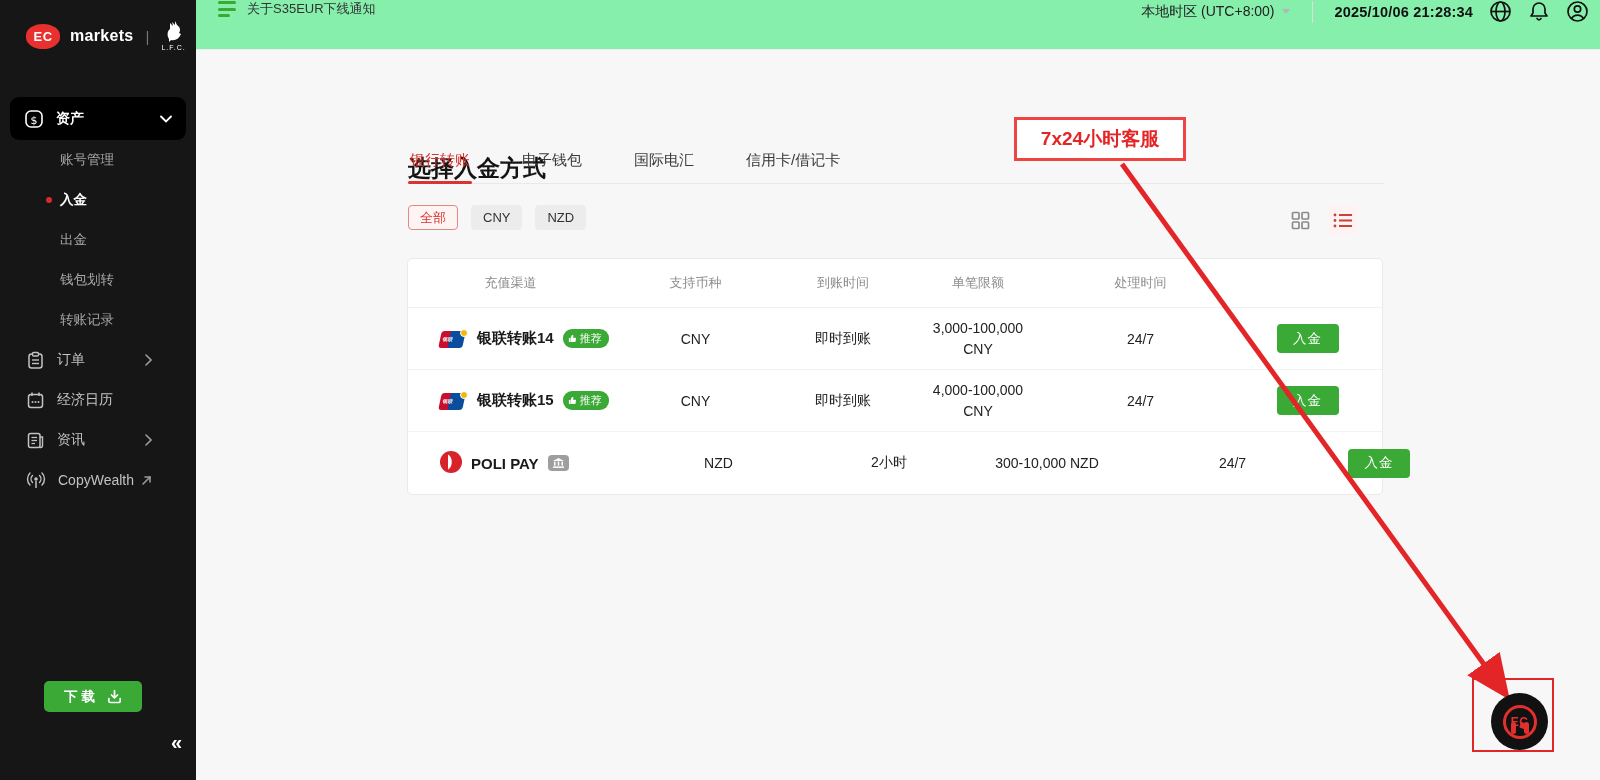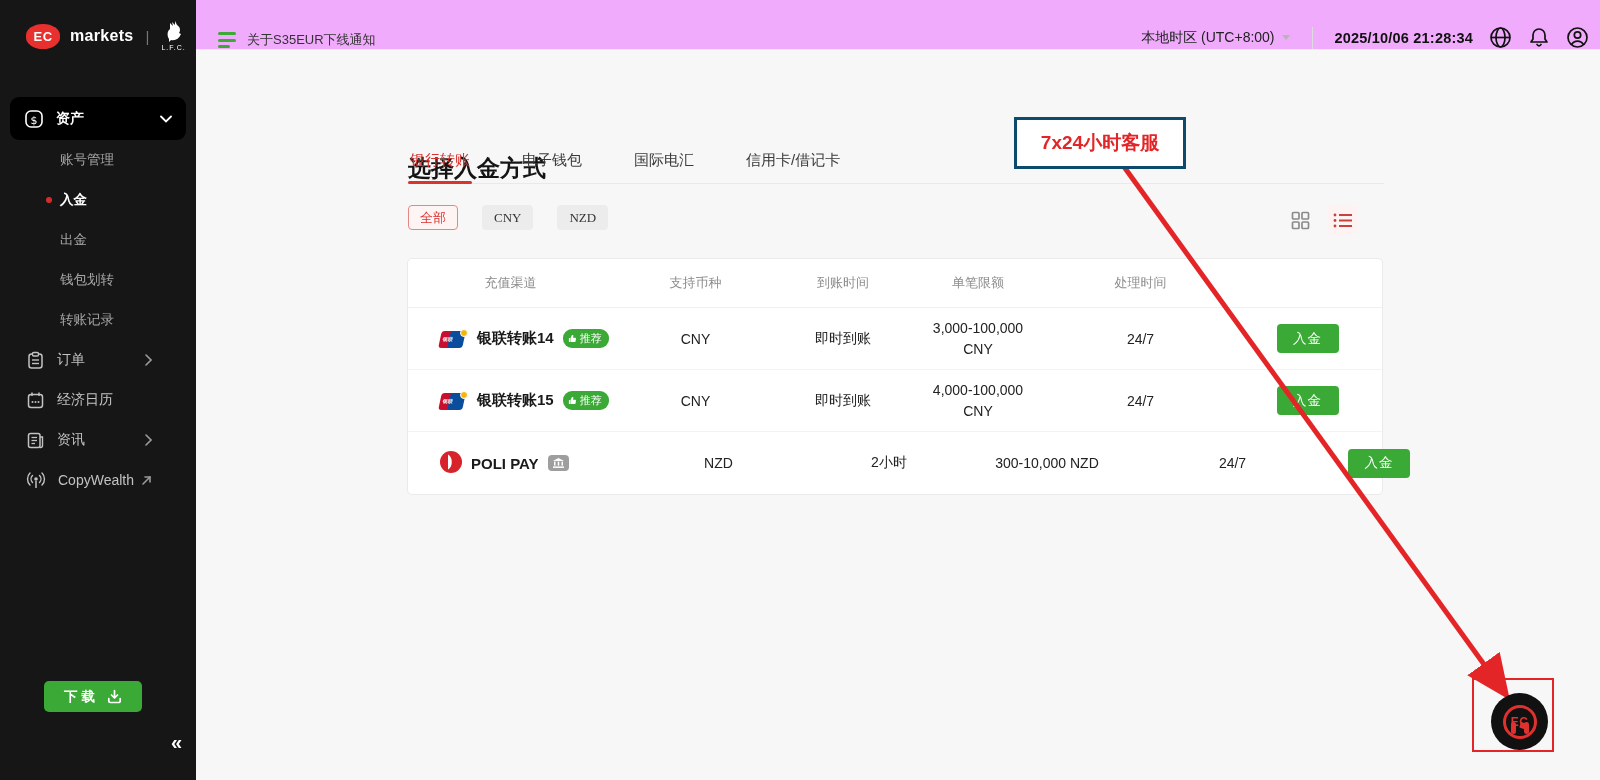--- a/index.html
+++ b/index.html
@@ -26,42 +26,42 @@
 
   .groupnav { position:absolute; left:0; top:340px; width:172px; }
   .groupitem { height:40px; display:flex; align-items:center; padding:0 20px 0 26px; font-size:14px; color:#c2c2c2; cursor:pointer; }
   .groupitem .g-label { margin-left:12px; flex:1; }
   .g-caret { color:#9a9a9a; }
 
   .download-btn { position:absolute; left:44px; bottom:68px; width:98px; height:31px; background:#3aa935; border-radius:5px; color:#fff; font-size:13.5px; font-weight:bold; display:flex; align-items:center; justify-content:center; gap:8px; letter-spacing:4px; cursor:pointer; border:none; }
   .collapse-ctl { position:absolute; right:16px; bottom:26px; color:#fff; font-size:20px; font-weight:bold; cursor:pointer; letter-spacing:-2px; }
 
   
-  .topbar { position:absolute; left:196px; top:0; width:1404px; height:50px; background:#f0abfc; border-bottom:1px solid #ececec; display:flex; align-items:flex-end; }
+  .topbar { position:absolute; left:196px; top:0; width:1404px; height:50px; background:#86efac; border-bottom:1px solid #ececec; display:flex; align-items:flex-start; }
   .notice-wrap { display:flex; align-items:center; gap:11px; margin-left:22px; cursor:pointer; }
   .notice-text { font-size:13px; color:#333; }
   .ham { display:flex; flex-direction:column; gap:3.5px; }
   .ham i { display:block; height:3px; border-radius:2px; background:#3aa935; }
   .ham i:nth-child(1){ width:18px; } .ham i:nth-child(2){ width:18px; } .ham i:nth-child(3){ width:12px; }
   .topbar-right { margin-left:auto; display:flex; align-items:center; gap:16px; padding-right:11px; }
   .tz { display:flex; align-items:center; gap:7px; font-size:14px; color:#222; cursor:pointer; }
   .tz-caret { width:0; height:0; border-left:4px solid transparent; border-right:4px solid transparent; border-top:5px solid #b5b5b5; }
   .tb-sep { width:1px; height:22px; background:#dcdcdc; margin:0 6px; }
   .dt { font-size:14.5px; color:#111; font-weight:bold; letter-spacing:.2px; }
   .tb-icon { color:#111; cursor:pointer; display:flex; }
 
   
   .main { position:absolute; left:196px; top:51px; width:1404px; height:729px; background:#f7f7f8; }
   .page-title { position:absolute; left:212px; top:56px; font-size:23px; font-weight:bold; color:#141414;margin-top:48px; }
   .tabs { position:absolute; left:212px; top:100px; width:976px; display:flex; gap:48px; border-bottom:1px solid #e9e9e9; }
   .tab { font-size:15px; color:#3a3a3a; padding:10px 2px 13px; cursor:pointer; position:relative; }
   .tab.active { color:#d9342f; }
   .tab.active::after { content:""; position:absolute; left:0; right:0; bottom:-1px; height:3px; background:#d9342f; border-radius:2px; }
 
-  .filters { position:absolute; left:212px; top:153px; display:flex; gap:24px;font-family:Liberation Serif, serif; }
+  .filters { position:absolute; left:212px; top:153px; display:flex; gap:13px; }
   .chip { height:25px; padding:0 11px; display:flex; align-items:center; font-size:13px; border-radius:4px; background:#ececec; color:#333; cursor:pointer; border:1px solid #ececec; }
   .chip.active { background:#fdf4f3; border:1px solid #e38985; color:#d9342f; }
 
   .view-toggles { position:absolute; left:1316px; top:152px; display:flex; gap:13px; align-items:center; }
   .vt { width:30px; height:30px; display:flex; align-items:center; justify-content:center; border-radius:4px; cursor:pointer; color:#8b8b8b; }
   .vt.active { background:#fdf3f2; color:#c9403c; }
 
   
   .card { position:absolute; left:211px; top:207px; width:976px; background:#fff; border:1px solid #eaeaea; border-radius:5px; }
   .t-header { display:grid; grid-template-columns:205px 165px 130px 140px 185px 1fr; height:49px; align-items:center; border-bottom:1px solid #f0f0f0; }
@@ -80,21 +80,21 @@
   
   .up-logo { position:relative; width:28px; height:20px; }
   .up-logo .c1 { position:absolute; left:0; top:2px; width:15px; height:17px; background:#c8102e; border-radius:3px; transform:skewX(-12deg); }
   .up-logo .c2 { position:absolute; left:9px; top:2px; width:15px; height:17px; background:#0a4d9d; border-radius:3px; transform:skewX(-12deg); }
   .up-logo .dot { position:absolute; right:0; top:0; width:8px; height:8px; background:#f5b50a; border-radius:50%; border:1px solid #fff; }
   .up-logo .txt { position:absolute; left:3px; top:7px; color:#fff; font-size:5px; font-weight:bold; transform:skewX(-12deg); }
   .poli-logo { width:22px; height:22px; }
 
   
   .overlay-svg { position:absolute; left:0; top:0; width:1600px; height:780px; z-index:20; pointer-events:none; }
-  .anno-box { position:absolute; left:1014px; top:117px; width:172px; height:52px; background:#fff; border:3px solid #0c4a6e; display:flex; align-items:center; justify-content:center; z-index:21; }
+  .anno-box { position:absolute; left:1014px; top:117px; width:172px; height:44px; background:#fff; border:3px solid #ef4444; display:flex; align-items:center; justify-content:center; z-index:21; }
   .anno-text { color:#e42527; font-size:19px; font-weight:bold; }
   .cs-box { position:absolute; left:1472px; top:678px; width:82px; height:74px; border:2px solid #e42527; z-index:21; }
   .cs-circle { position:absolute; left:17px; top:13px; width:57px; height:57px; background:#111; border-radius:50%; display:flex; align-items:center; justify-content:center; cursor:pointer; }
   .cs-inner { width:34px; height:34px; border:3px solid #e0312f; border-radius:50%; display:flex; align-items:center; justify-content:center; position:relative; }
   .cs-inner span { color:#e0312f; font-size:12px; font-weight:bold; letter-spacing:.5px; }
   .cs-ear { position:absolute; width:5px; height:12px; background:#e0312f; border-radius:3px; top:14px; }
   .cs-ear.l { left:5px; } .cs-ear.r { right:5px; }
   .cs-tail { position:absolute; left:14px; bottom:7px; width:8px; height:6px; background:#e0312f; border-radius:1px; transform:rotate(20deg); }
 </style>
 </head>

